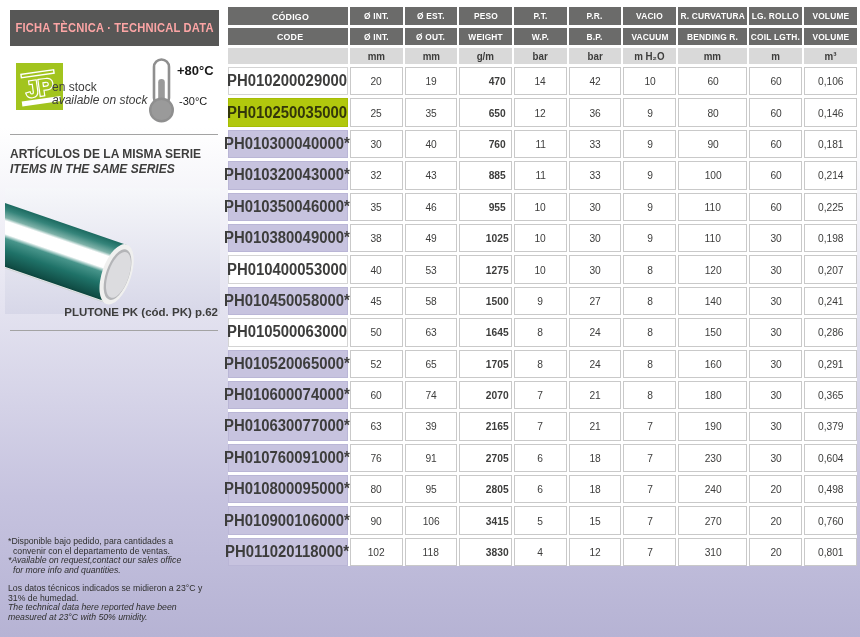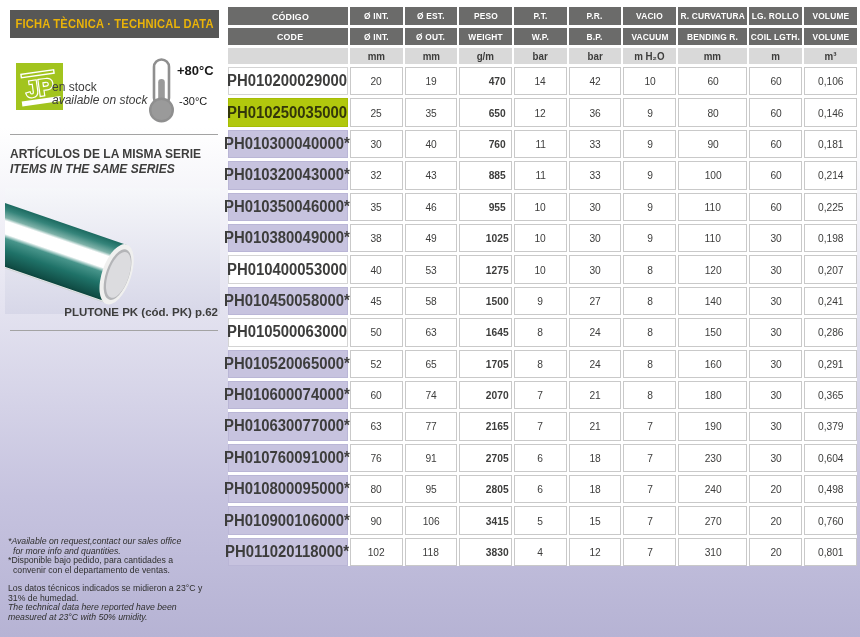--- a/index.html
+++ b/index.html
@@ -2,22 +2,22 @@
 <html style="--titlebar: #575756; --headgray: #6b6b6a; --green: #b1c80d; --lavender: #c7c3df;"><head>
 <meta charset="utf-8">
 <style>
   html,body{margin:0;padding:0;}
   body{font-family:"Liberation Sans","DejaVu Sans",sans-serif;}
   #page{position:relative;width:860px;height:637px;overflow:hidden;
         background:linear-gradient(180deg,#ffffff 0%,#ffffff 20%,#e4e3f0 48%,#c6c3df 78%,#b6b3d4 100%);}
 
   
   #left-panel{position:absolute;left:0;top:0;width:228px;height:637px;}
-  .title-bar{position:absolute;left:10px;top:10px;width:209px;height:28px;background:var(--titlebar,#575756);
-             color:#eab308;font-weight:bold;font-size:12px;display:flex;align-items:center;justify-content:center;
+  .title-bar{position:absolute;left:10px;top:10px;width:209px;height:36px;background:var(--titlebar,#575756);
+             color:#fca5a5;font-weight:bold;font-size:12px;display:flex;align-items:center;justify-content:center;
              letter-spacing:.2px;}
   .cond{display:inline-block;transform:scaleX(.93);transform-origin:50% 50%;white-space:nowrap;}
   .left .cond{transform-origin:0 50%;}
 
   .jp-logo{position:absolute;left:16px;top:63px;}
   .stock-text{position:absolute;left:52px;top:81px;font-size:12px;color:#3d3d3c;line-height:12.5px;}
   .stock-text .it{font-style:italic;}
   .thermo{position:absolute;left:146px;top:57px;}
   .temp-max{position:absolute;left:177px;top:63px;font-size:13px;font-weight:bold;color:#1a1a1a;}
   .temp-min{position:absolute;left:179px;top:95px;font-size:11px;font-weight:normal;color:#1a1a1a;}
@@ -122,27 +122,27 @@
         <ellipse cx="122" cy="42" rx="11.5" ry="26.5" fill="#b4b5b8"></ellipse>
         <ellipse cx="123" cy="42" rx="10.3" ry="24" fill="#dcdcdf"></ellipse>
       </g>
     </svg>
 
     <div class="product-caption">PLUTONE PK (cód. PK) p.62</div>
 
     <div class="divider" id="divider-2"></div>
 
     <div id="footnotes">
+        <div class="note">
+          <div class="note-line">*Disponible bajo pedido, para cantidades a</div>
+          <div class="note-line cont">convenir con el departamento de ventas.</div>
+        </div>
         <div class="note italic">
           <div class="note-line">*Available on request,contact our sales office</div>
           <div class="note-line cont">for more info and quantities.</div>
-        </div>
-        <div class="note">
-          <div class="note-line">*Disponible bajo pedido, para cantidades a</div>
-          <div class="note-line cont">convenir con el departamento de ventas.</div>
         </div>
         <div class="note gap">
           <div class="note-line">Los datos técnicos indicados se midieron a 23°C y</div>
           <div class="note-line">31% de humedad.</div>
         </div>
         <div class="note italic">
           <div class="note-line">The technical data here reported have been</div>
           <div class="note-line">measured at 23°C with 50% umidity.</div>
         </div>
       </div>
@@ -569,21 +569,21 @@
       <div class="vcell">
         <span class="cond">0,365</span>
       </div>
       <div class="ccell purple left">
         <span class="cond">PH010630077000*</span>
       </div>
       <div class="vcell">
         <span class="cond">63</span>
       </div>
       <div class="vcell">
-        <span class="cond">77</span>
+        <span class="cond">39</span>
       </div>
       <div class="vcell peso">
         <span class="cond">2165</span>
       </div>
       <div class="vcell">
         <span class="cond">7</span>
       </div>
       <div class="vcell">
         <span class="cond">21</span>
       </div>

